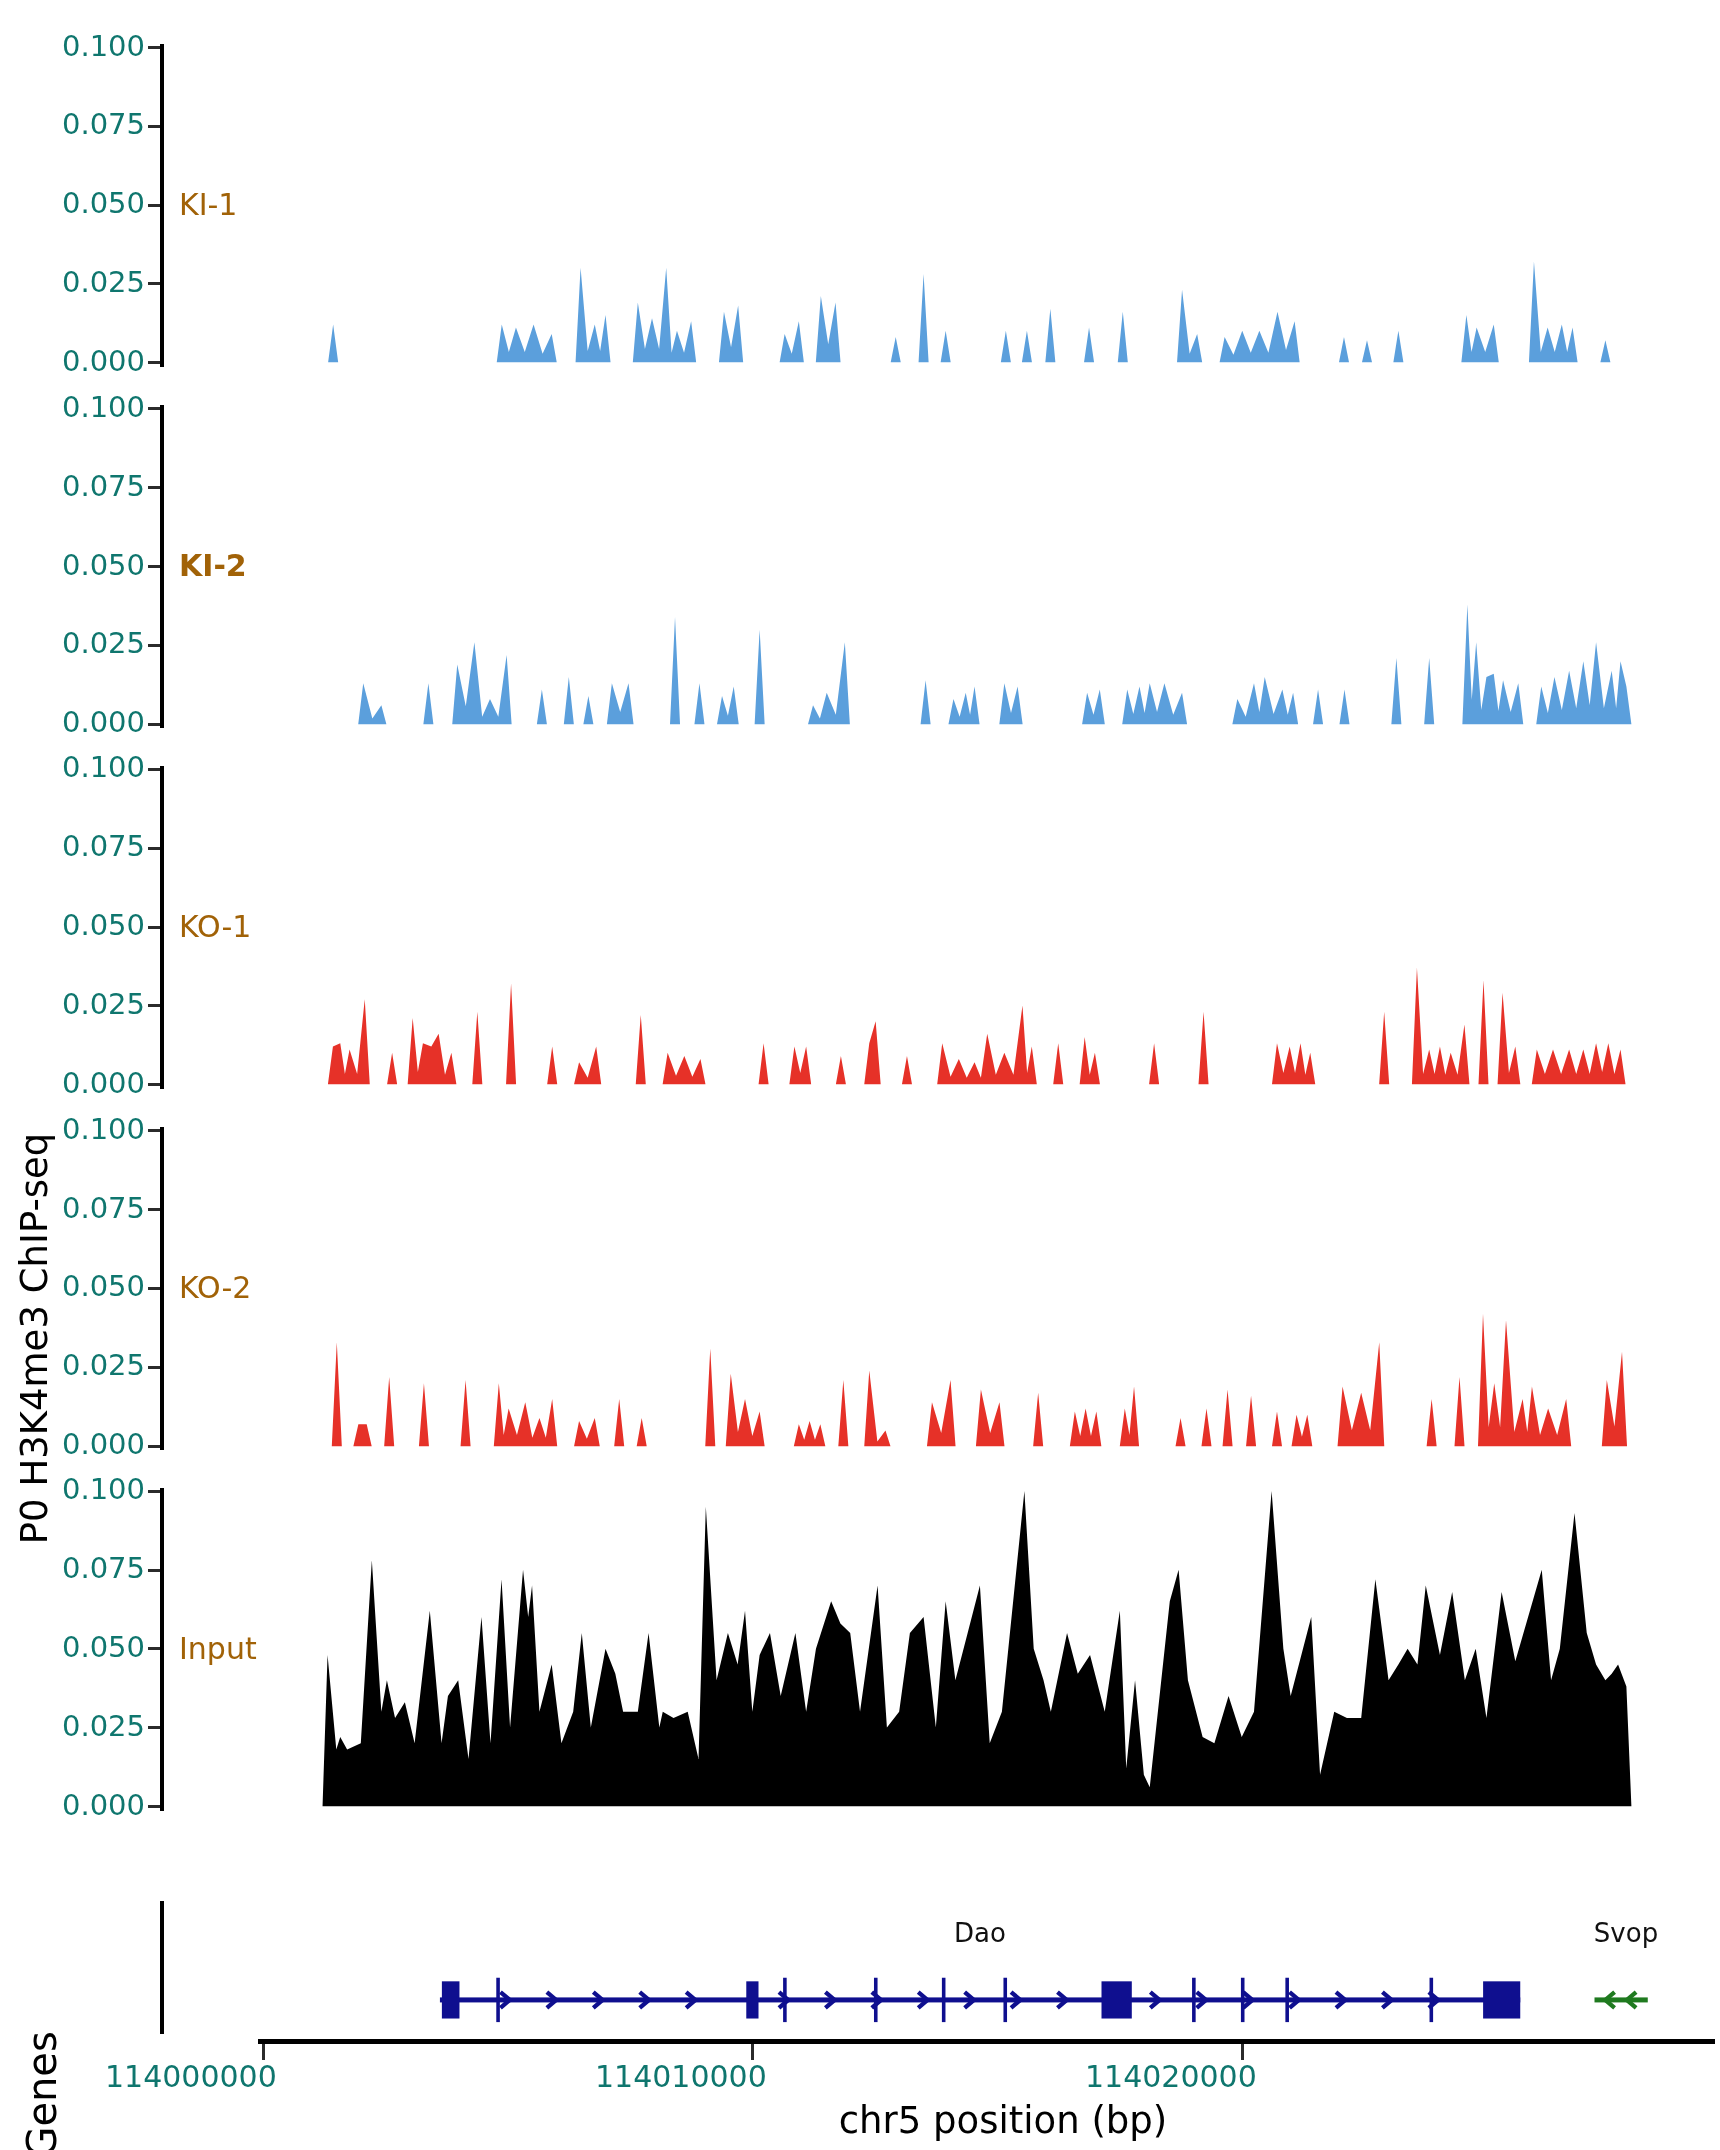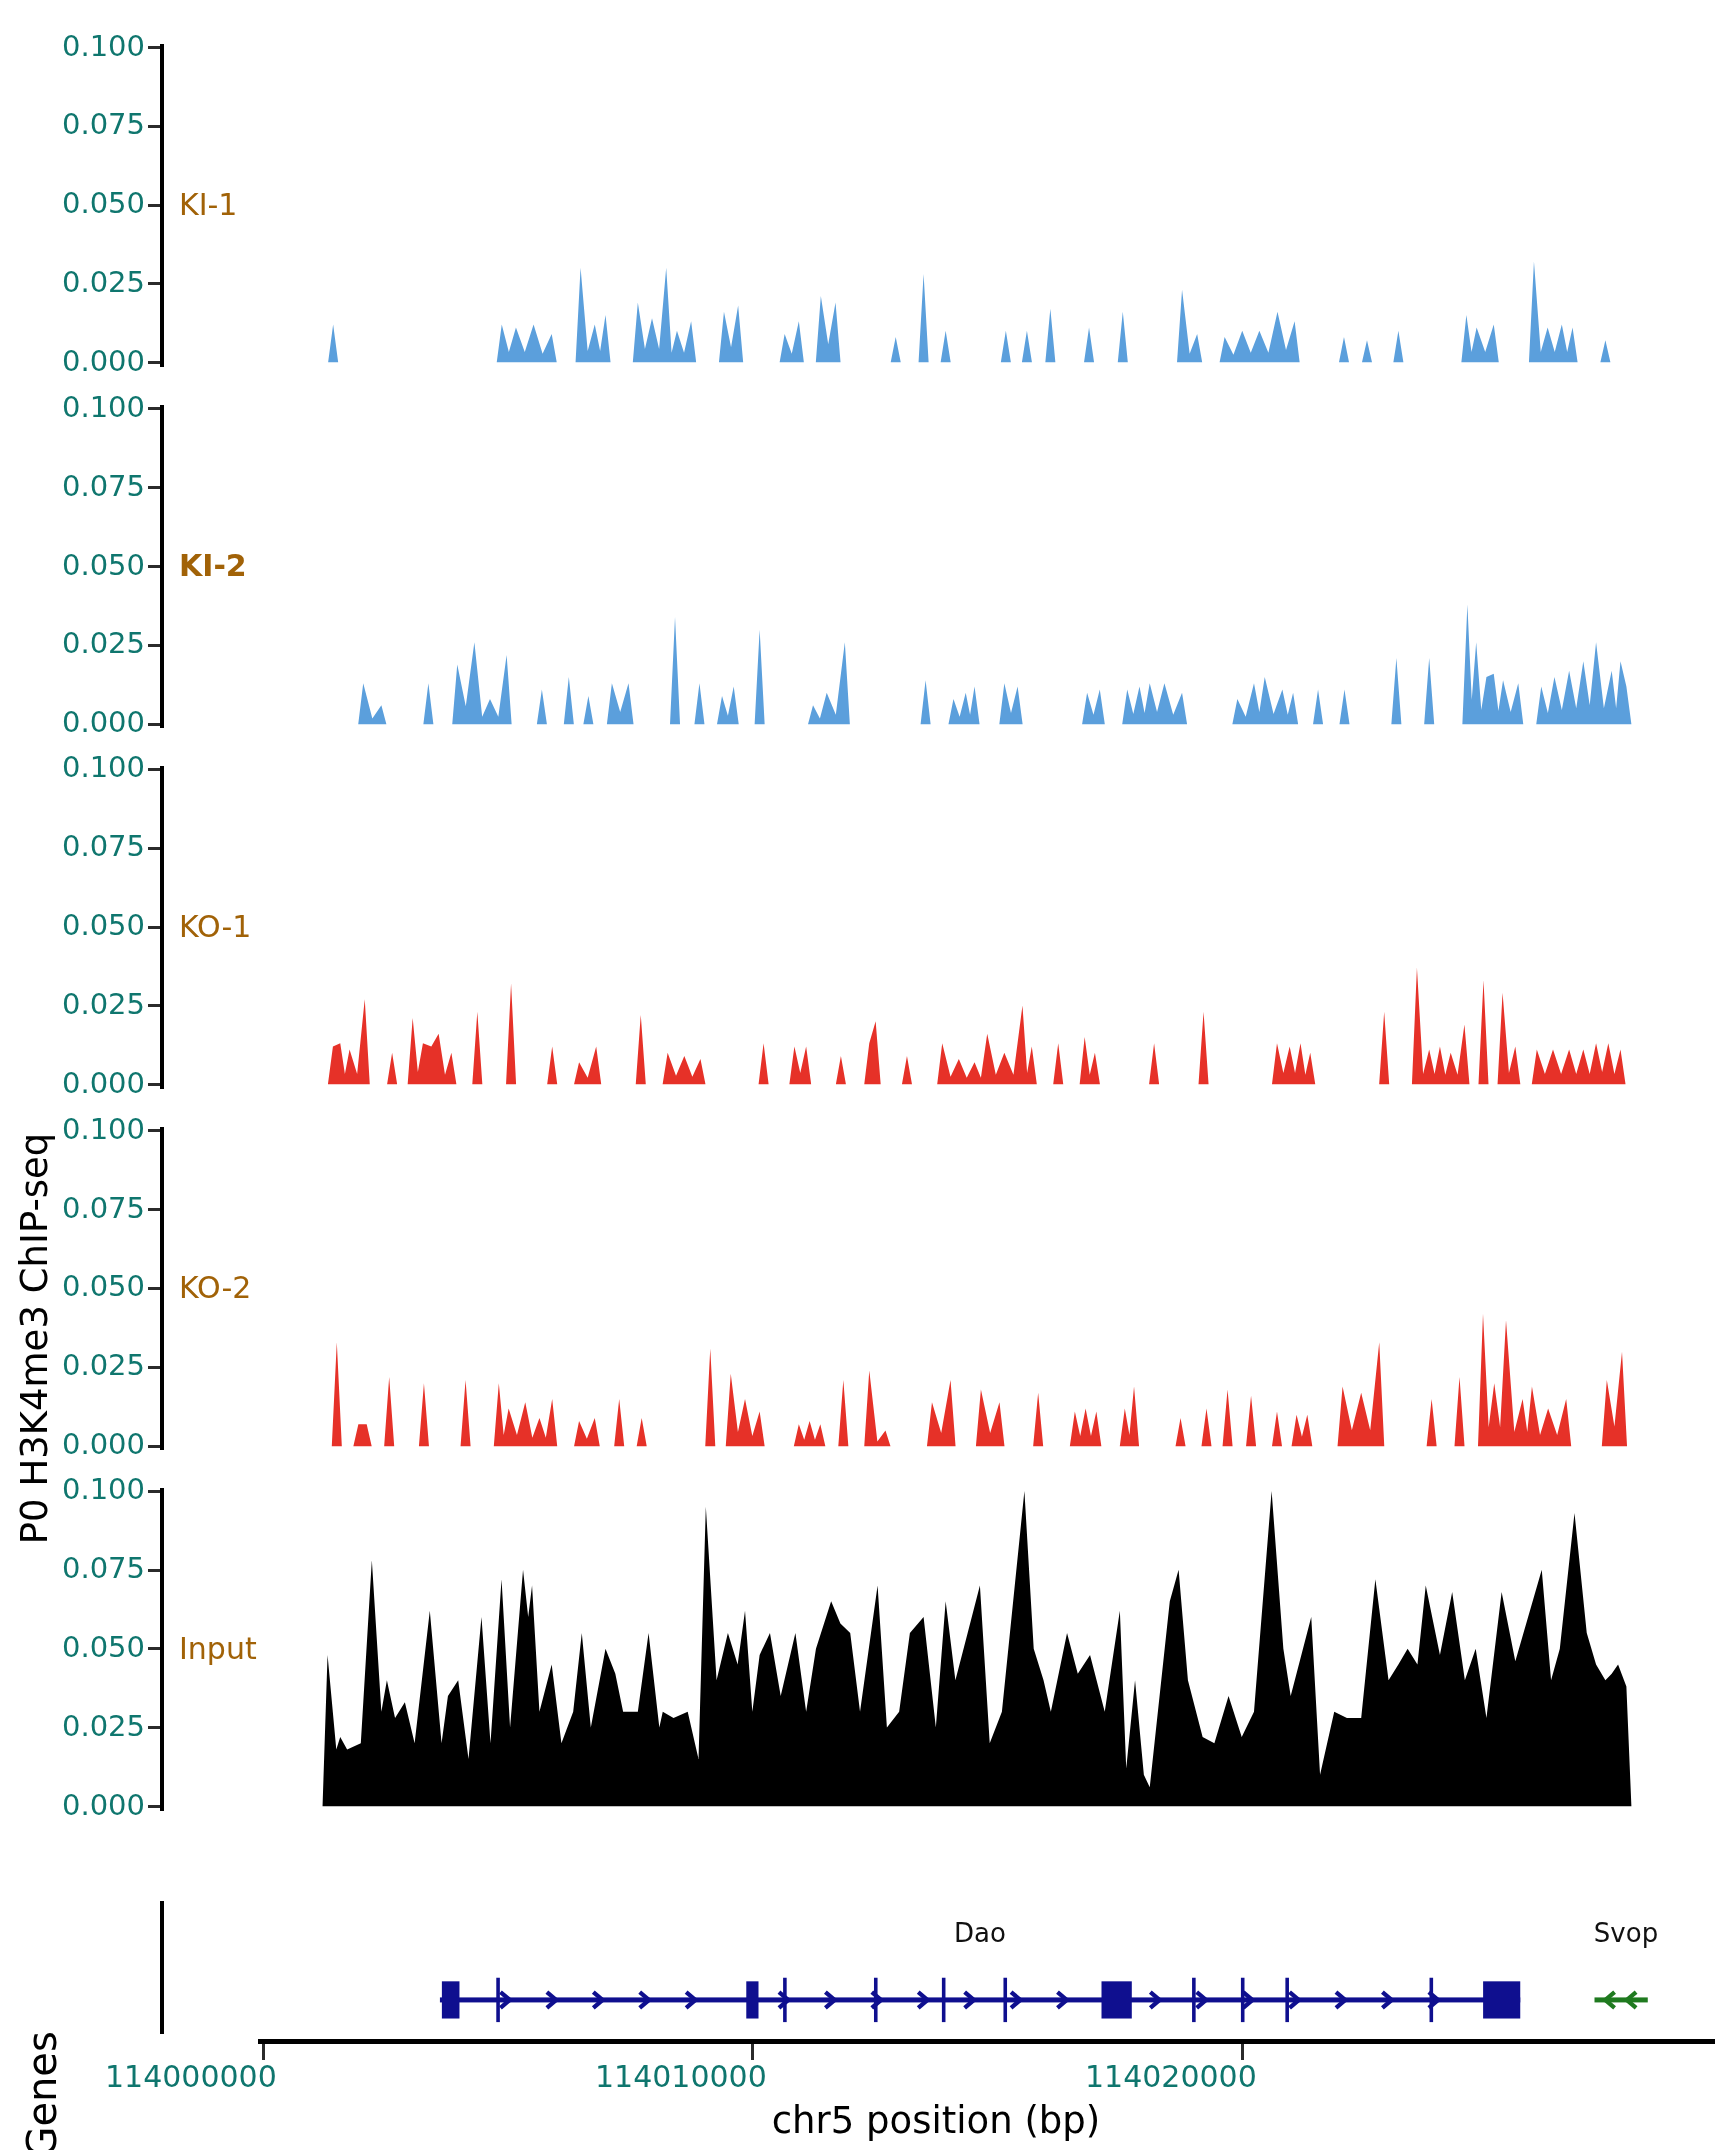--- a/index.html
+++ b/index.html
@@ -7,21 +7,21 @@
   .abs{position:absolute;}
   .ytick-label{position:absolute;width:108px;text-align:right;font-size:29px;color:#0f766e;line-height:1;}
   .ytick-mark{position:absolute;height:2.9px;width:11.5px;background:#2b2b2b;}
   .spine{position:absolute;background:#000;}
   .track-label{position:absolute;font-size:30px;color:#a16207;line-height:1;}
   .vlabel{position:absolute;writing-mode:vertical-rl;transform:rotate(180deg);color:#000;white-space:nowrap;}
   #ylab{left:13px;top:927px;font-size:37px;transform:translateY(50%) rotate(180deg);}
   #geneslab{left:18.6px;top:1968px;font-size:40px;transform:translateY(50%) rotate(180deg);}
   .xtick-mark{position:absolute;width:2.9px;height:16px;background:#2b2b2b;top:2044px;}
   .xtick-label{position:absolute;width:315px;text-align:left;font-size:30px;color:#0f766e;top:2062px;line-height:1;}
-  #xtitle{position:absolute;left:936px;top:2099px;transform:translateX(-50%);font-size:37px;color:#000;}
+  #xtitle{position:absolute;left:1003px;top:2099px;transform:translateX(-50%);font-size:37px;color:#000;}
   .gene-label{position:absolute;font-size:26px;color:#111;transform:translateX(-50%);top:1918px;}
   svg{position:absolute;display:block;}
 </style>
 </head>
 <body>
 
 <div id="ylab" class="vlabel">P0 H3K4me3 ChIP-seq</div>
 <div id="geneslab" class="vlabel">Genes</div>
 <div id="xtitle">chr5 position (bp)</div>
 <div id="tracks" class="abs" style="left:0;top:0;width:1721px;height:1864px;">

